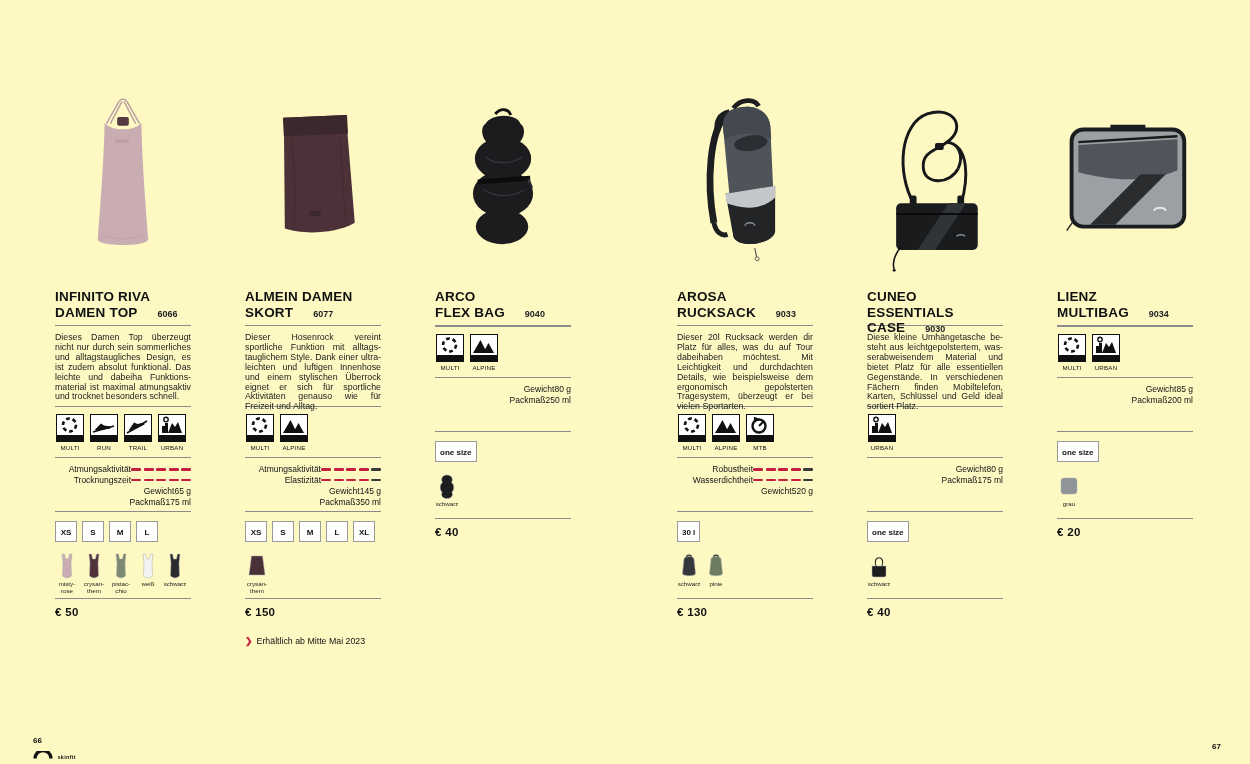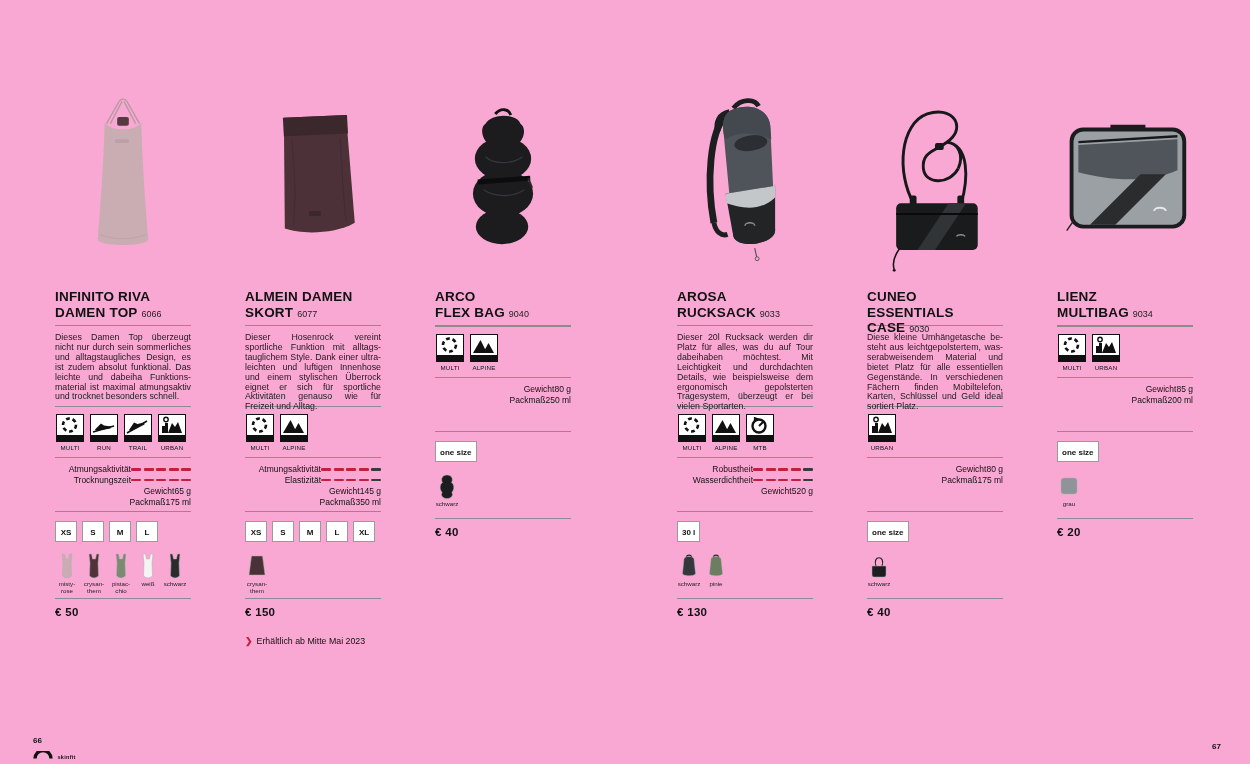--- a/index.html
+++ b/index.html
@@ -1,24 +1,24 @@
 <!DOCTYPE html>
 <html style="--accent: #c51f3f; --divider: #8c8c8c;"><head>
 <meta charset="utf-8">
 <style>
   :root{ --accent:#c51f3f; --divider:#8c8c8c; }
   html,body{margin:0;padding:0;background:#fff;}
-  .page{position:relative;width:1250px;height:764px;background:#f9a8d4;overflow:hidden;
+  .page{position:relative;width:1250px;height:764px;background:#fef9c3;overflow:hidden;
         font-family:"Liberation Sans",sans-serif;color:#111;}
   .col{position:absolute;top:85px;width:136px;}
   .photo{height:192px;display:flex;align-items:center;justify-content:center;}
   .photo svg{display:block;}
   .tblock{height:48px;padding-top:12px;box-sizing:border-box;}
   .title{font-size:13.5px;line-height:15.5px;font-weight:700;letter-spacing:.2px;text-transform:uppercase;}
-  .sku{font-size:9px;font-weight:400;margin-left:4px;letter-spacing:0;color:#222;}
+  .sku{font-size:9px;font-weight:700;margin-left:20px;letter-spacing:0;color:#222;}
   .hr{border-top:1px solid var(--divider);height:0;}
   .desc{height:80px;padding-top:7px;box-sizing:border-box;font-size:8.8px;line-height:9.9px;
         text-align:justify;color:#1a1a1a;}
   .acts{height:50px;padding-top:7px;box-sizing:border-box;display:flex;gap:4px;}
   .act{width:30px;text-align:center;}
   .abox{width:28px;height:28px;border:1.2px solid #101010;box-sizing:border-box;position:relative;
         margin:0 auto;background:#fff;overflow:hidden;}
   .abox svg{position:absolute;top:0;left:0;}
   .abox::after{content:"";position:absolute;left:0;right:0;bottom:0;height:6px;background:#101010;}
   .albl{font-size:6.2px;margin-top:2px;letter-spacing:.2px;}

